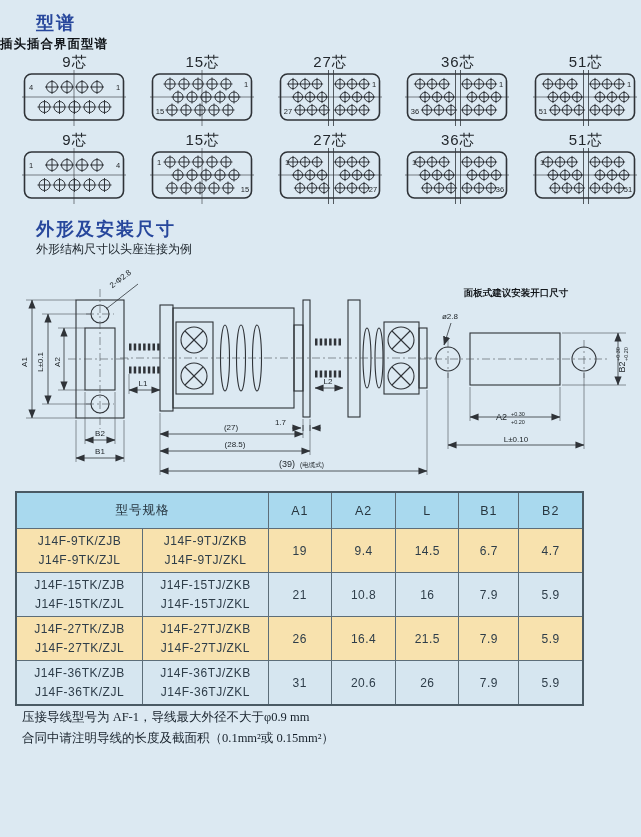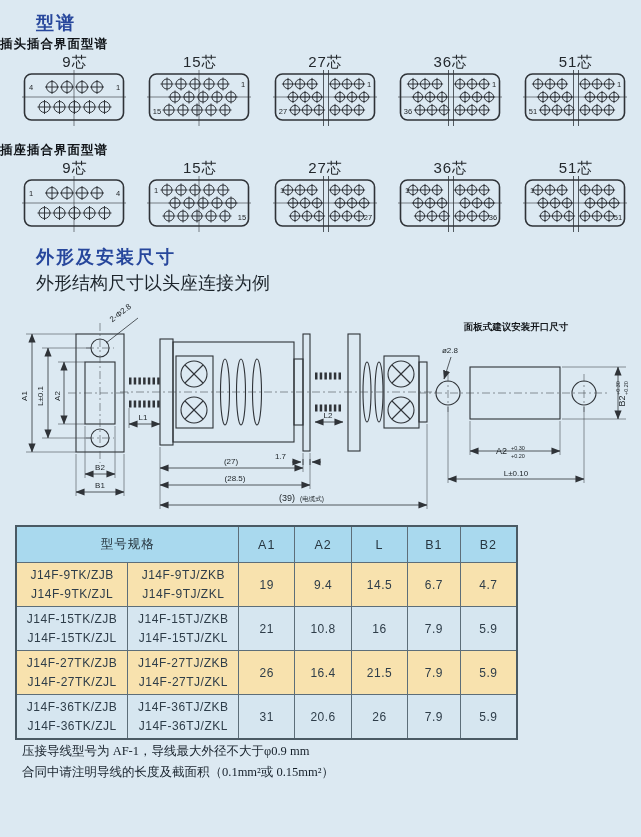--- a/index.html
+++ b/index.html
@@ -6,28 +6,28 @@
     --accent:#27479c; --pagebg:#dce9f2; --hdrbg:#a9d9ee;
     --cream:#f8e2ae; --rowblue:#d6e6f0; --line:#2f3338;
   }
   html,body{margin:0;padding:0}
   body{width:641px;height:837px;background:var(--pagebg);overflow:hidden;
        font-family:"Liberation Sans",sans-serif;position:relative}
   .h-blue{color:var(--accent);font-family:"Liberation Serif",serif;font-weight:bold;
           font-size:18px;margin:12px 0 0 36px;letter-spacing:2px;line-height:22px}
   .center-title{text-align:left;font-weight:bold;font-size:12.5px;color:#101418;
           font-family:"Liberation Serif",serif;letter-spacing:1px;margin-top:3px;line-height:15px}
-  .conn-row{display:flex;justify-content:space-between;padding:1px 12px 0 22px}
+  .conn-row{display:flex;justify-content:space-between;padding:1px 2px 0 22px}
   .fig{width:106px}
   .fig-label{text-align:center;font-size:15px;color:#23282d;letter-spacing:1px;line-height:17px}
-  .subtitle{margin:7px 0 0 36px;font-size:18px;color:#1c242b;
+  .subtitle{margin:1px 0 0 36px;font-size:12px;color:#1c242b;
           font-family:"Liberation Serif",serif;line-height:16px}
   .drawing{display:block;margin:13px 0 0 10px}
   svg text{font-family:"Liberation Sans",sans-serif}
-  table.spec{border-collapse:collapse;margin:13px 0 0 15px;width:503px;table-layout:fixed;
+  table.spec{border-collapse:collapse;margin:13px 0 0 15px;width:569px;table-layout:fixed;
           font-size:12px;color:#2e3d49;border:2px solid #4a5a64}
   .spec th{background:var(--hdrbg);font-weight:normal;height:33px;border:1px solid #5d6e79;
           font-size:12.5px;color:#273640;letter-spacing:1px}
   .spec td{border:1px solid #5d6e79;text-align:center;height:41px;letter-spacing:.5px}
   .spec td.model div{line-height:19px}
   .row-cream{background:var(--cream)}
   .row-blue{background:var(--rowblue)}
   .ordering p{margin:2px 0 0 22px;font-size:12.5px;color:#16202a;
           font-family:"Liberation Serif",serif;line-height:19px}
   .ordering .h-blue{margin-top:9px}
@@ -325,21 +325,20 @@
             <circle cx="86" cy="40" r="4.6"></circle>
             <line x1="79.9" y1="40" x2="92.1" y2="40"></line>
             <line x1="86" y1="33.9" x2="86" y2="46.1"></line>
     </g>
     <g font-size="7.5" fill="#1c1f22" text-anchor="middle">
             <text x="96" y="16.5">1</text>
             <text x="10" y="43.5">51</text>
           </g>
   </svg></div>
     </div>
-  <div class="center-title" style="margin-top:13px">插座插合界面型谱</div>
   <div class="conn-row">
       <div class="fig"><div class="fig-label">9芯</div><svg width="104" height="56" viewBox="0 0 104 56">
     <g stroke="#2f3338" fill="none" stroke-width="1">
       <rect x="2.5" y="4" width="99" height="46" rx="7" stroke-width="1.6"></rect>
       <line x1="0" y1="27" x2="104" y2="27" stroke-width="0.6"></line>
       <line x1="52" y1="0" x2="52" y2="56" stroke-width="0.6"></line>
             <circle cx="30" cy="17" r="5.5"></circle>
             <line x1="23" y1="17" x2="37" y2="17"></line>
             <line x1="30" y1="10" x2="30" y2="24"></line>
             <circle cx="45" cy="17" r="5.5"></circle>

